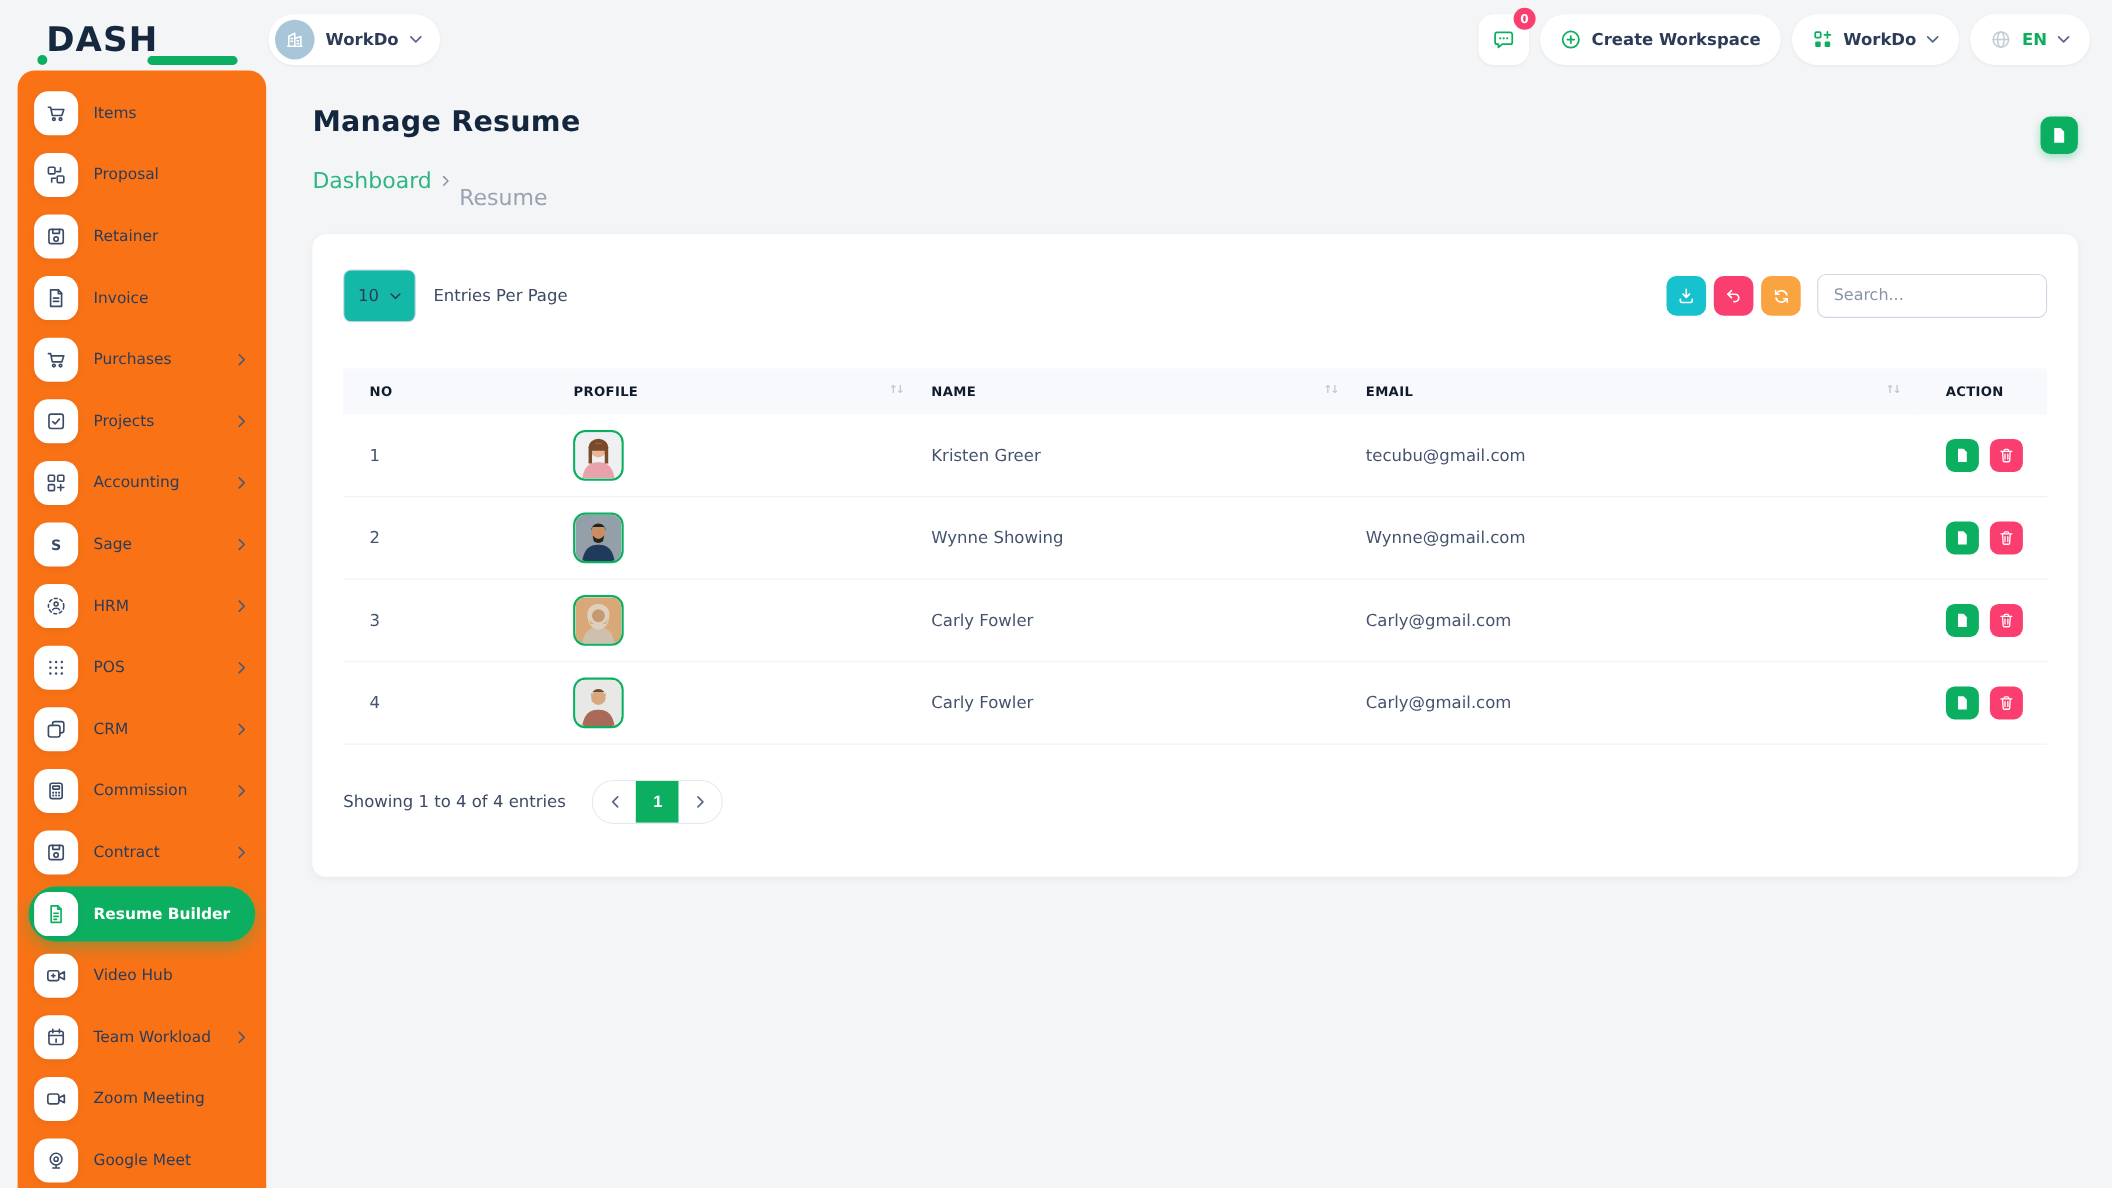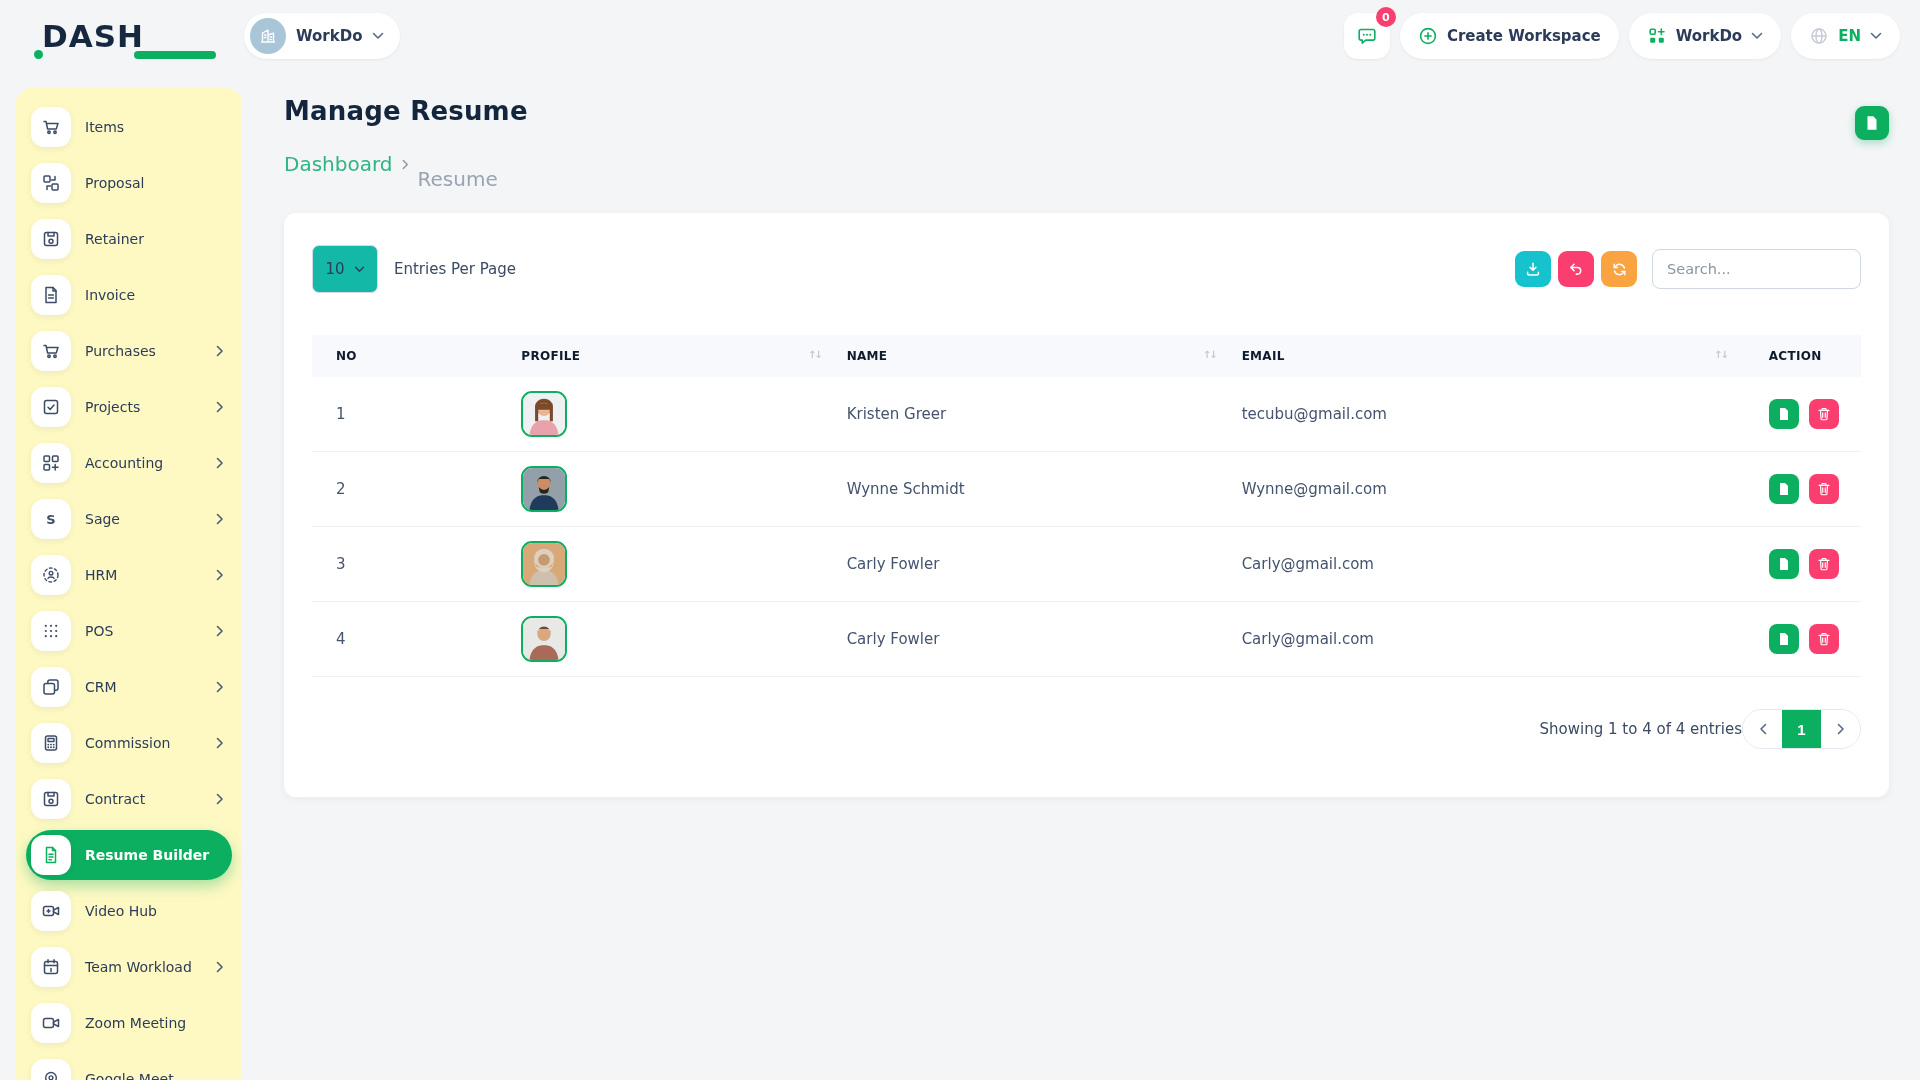--- a/index.html
+++ b/index.html
@@ -28,21 +28,21 @@
   .pill-label{font-size:15px; font-weight:600; color:var(--label);}
   .chev{color:#5a6a85;}
   .topbar-right{margin-left:auto; display:flex; align-items:center; gap:10px;}
   .icon-pill{position:relative; width:46px; height:46px; border-radius:14px; background:#fff; display:flex; align-items:center; justify-content:center; box-shadow:0 1px 3px rgba(16,24,40,.06); cursor:pointer; color:var(--green);}
   .badge{position:absolute; top:-6px; right:-6px; min-width:20px; height:20px; border-radius:10px; background:var(--pink); color:#fff; font-size:11px; font-weight:700; display:flex; align-items:center; justify-content:center; padding:0 5px;}
   .btn-pill{display:flex; align-items:center; gap:9px; background:#fff; border-radius:23px; height:46px; padding:0 18px; box-shadow:0 1px 3px rgba(16,24,40,.06); cursor:pointer; border:none; font-family:inherit;}
   .btn-pill .lbl{font-size:15px; font-weight:600; color:var(--label);}
   .lang-en{font-size:15px; font-weight:700; color:var(--green);}
 
   
-  .sidebar{position:absolute; top:88px; left:16px; width:226px; bottom:0; background:#fef9c3; border-radius:16px 16px 0 0; padding:14px 10px; overflow:hidden;}
+  .sidebar{position:absolute; top:64px; left:16px; width:226px; bottom:0; background:#f97316; border-radius:16px 16px 0 0; padding:14px 10px; overflow:hidden;}
   .s-item{display:flex; align-items:center; gap:14px; height:50px; margin-bottom:6px; padding:0 8px 0 5px; border-radius:26px; cursor:pointer;}
   .tile{width:40px; height:40px; border-radius:13px; background:#fff; box-shadow:0 2px 6px rgba(20,30,60,.07); display:flex; align-items:center; justify-content:center; color:#3d4c66; flex:none;}
   .s-label{font-size:14px; font-weight:500; color:var(--label); white-space:nowrap;}
   .s-chev{margin-left:auto; color:#4d5c76;}
   .s-item.active{background:var(--green); box-shadow:0 6px 14px rgba(12,175,96,.35);}
   .s-item.active .s-label{color:#fff; font-weight:700;}
   .s-item.active .tile{color:var(--green);}
 
   
   .main{position:absolute; left:284px; top:72px; right:31px;}
@@ -73,21 +73,21 @@
   th.c-email, td.c-email{width:33%;}
   th.c-action, td.c-action{padding-left:24px;}
   .sort{float:right; color:#c2c8d2; font-size:10px; letter-spacing:-2px; margin-right:10px; cursor:pointer;}
   tbody td{padding:14px 8px; border-bottom:1px solid var(--line); font-size:15px; color:var(--body-text); vertical-align:middle;}
   .avatar{width:46px; height:46px; border:2px solid var(--green); border-radius:11px; overflow:hidden; background:#fff;}
   .avatar svg{width:42px; height:42px;}
   .actions{display:flex; gap:10px;}
   .act-btn{width:30px; height:30px; border-radius:8px; border:none; display:flex; align-items:center; justify-content:center; cursor:pointer; color:#fff;}
   .act-btn.green{background:var(--green);} .act-btn.pink{background:var(--pink);}
 
-  .card-footer{display:flex; justify-content:flex-end; align-items:center; margin-top:32px;}
+  .card-footer{display:flex; justify-content:flex-start; align-items:center; margin-top:32px;gap:24px;}
   .showing{font-size:15px; color:#3c4a63;}
   .pagination{display:flex; border:1px solid #e3e7ee; border-radius:21px; overflow:hidden; background:#fff; height:40px;}
   .pg-btn{width:39px; display:flex; align-items:center; justify-content:center; color:#5a6a85; cursor:pointer; background:#fff; border:none;}
   .pg-page{width:39px; display:flex; align-items:center; justify-content:center; background:var(--green); color:#fff; font-size:15px; font-weight:600; cursor:pointer; border:none;}
 </style>
 </head>
 <body>
 
 <svg width="0" height="0" style="position:absolute">
   <defs>
@@ -550,21 +550,21 @@
             <div class="avatar">
               <svg viewBox="0 0 40 40">
                 <rect width="40" height="40" fill="#93a0aa"></rect>
                 <path d="M6 40 C8 28 14 26 20 26 C26 26 32 28 34 40 Z" fill="#203a5c"></path>
                 <circle cx="20" cy="15.5" r="6.3" fill="#c98e63"></circle>
                 <path d="M13.5 14 a6.5 6.5 0 0 1 13 0 l-1.5 -3.5 l-10 0 Z" fill="#27241f"></path>
                 <path d="M15 18 q5 6 10 0 l-1 5 q-4 3 -8 0 Z" fill="#27241f"></path>
               </svg>
             </div>
           </td>
-          <td class="c-name">Wynne Schmidt</td>
+          <td class="c-name">Wynne Showing</td>
           <td class="c-email">Wynne@gmail.com</td>
           <td class="c-action">
             <div class="actions">
               <button class="act-btn green">
                   <svg width="16" height="16" viewBox="0 0 20 20">
                     <use href="#i-doc-solid"></use>
                   </svg>
                 </button>
               <button class="act-btn pink">
                   <svg width="16" height="16" viewBox="0 0 20 20">

